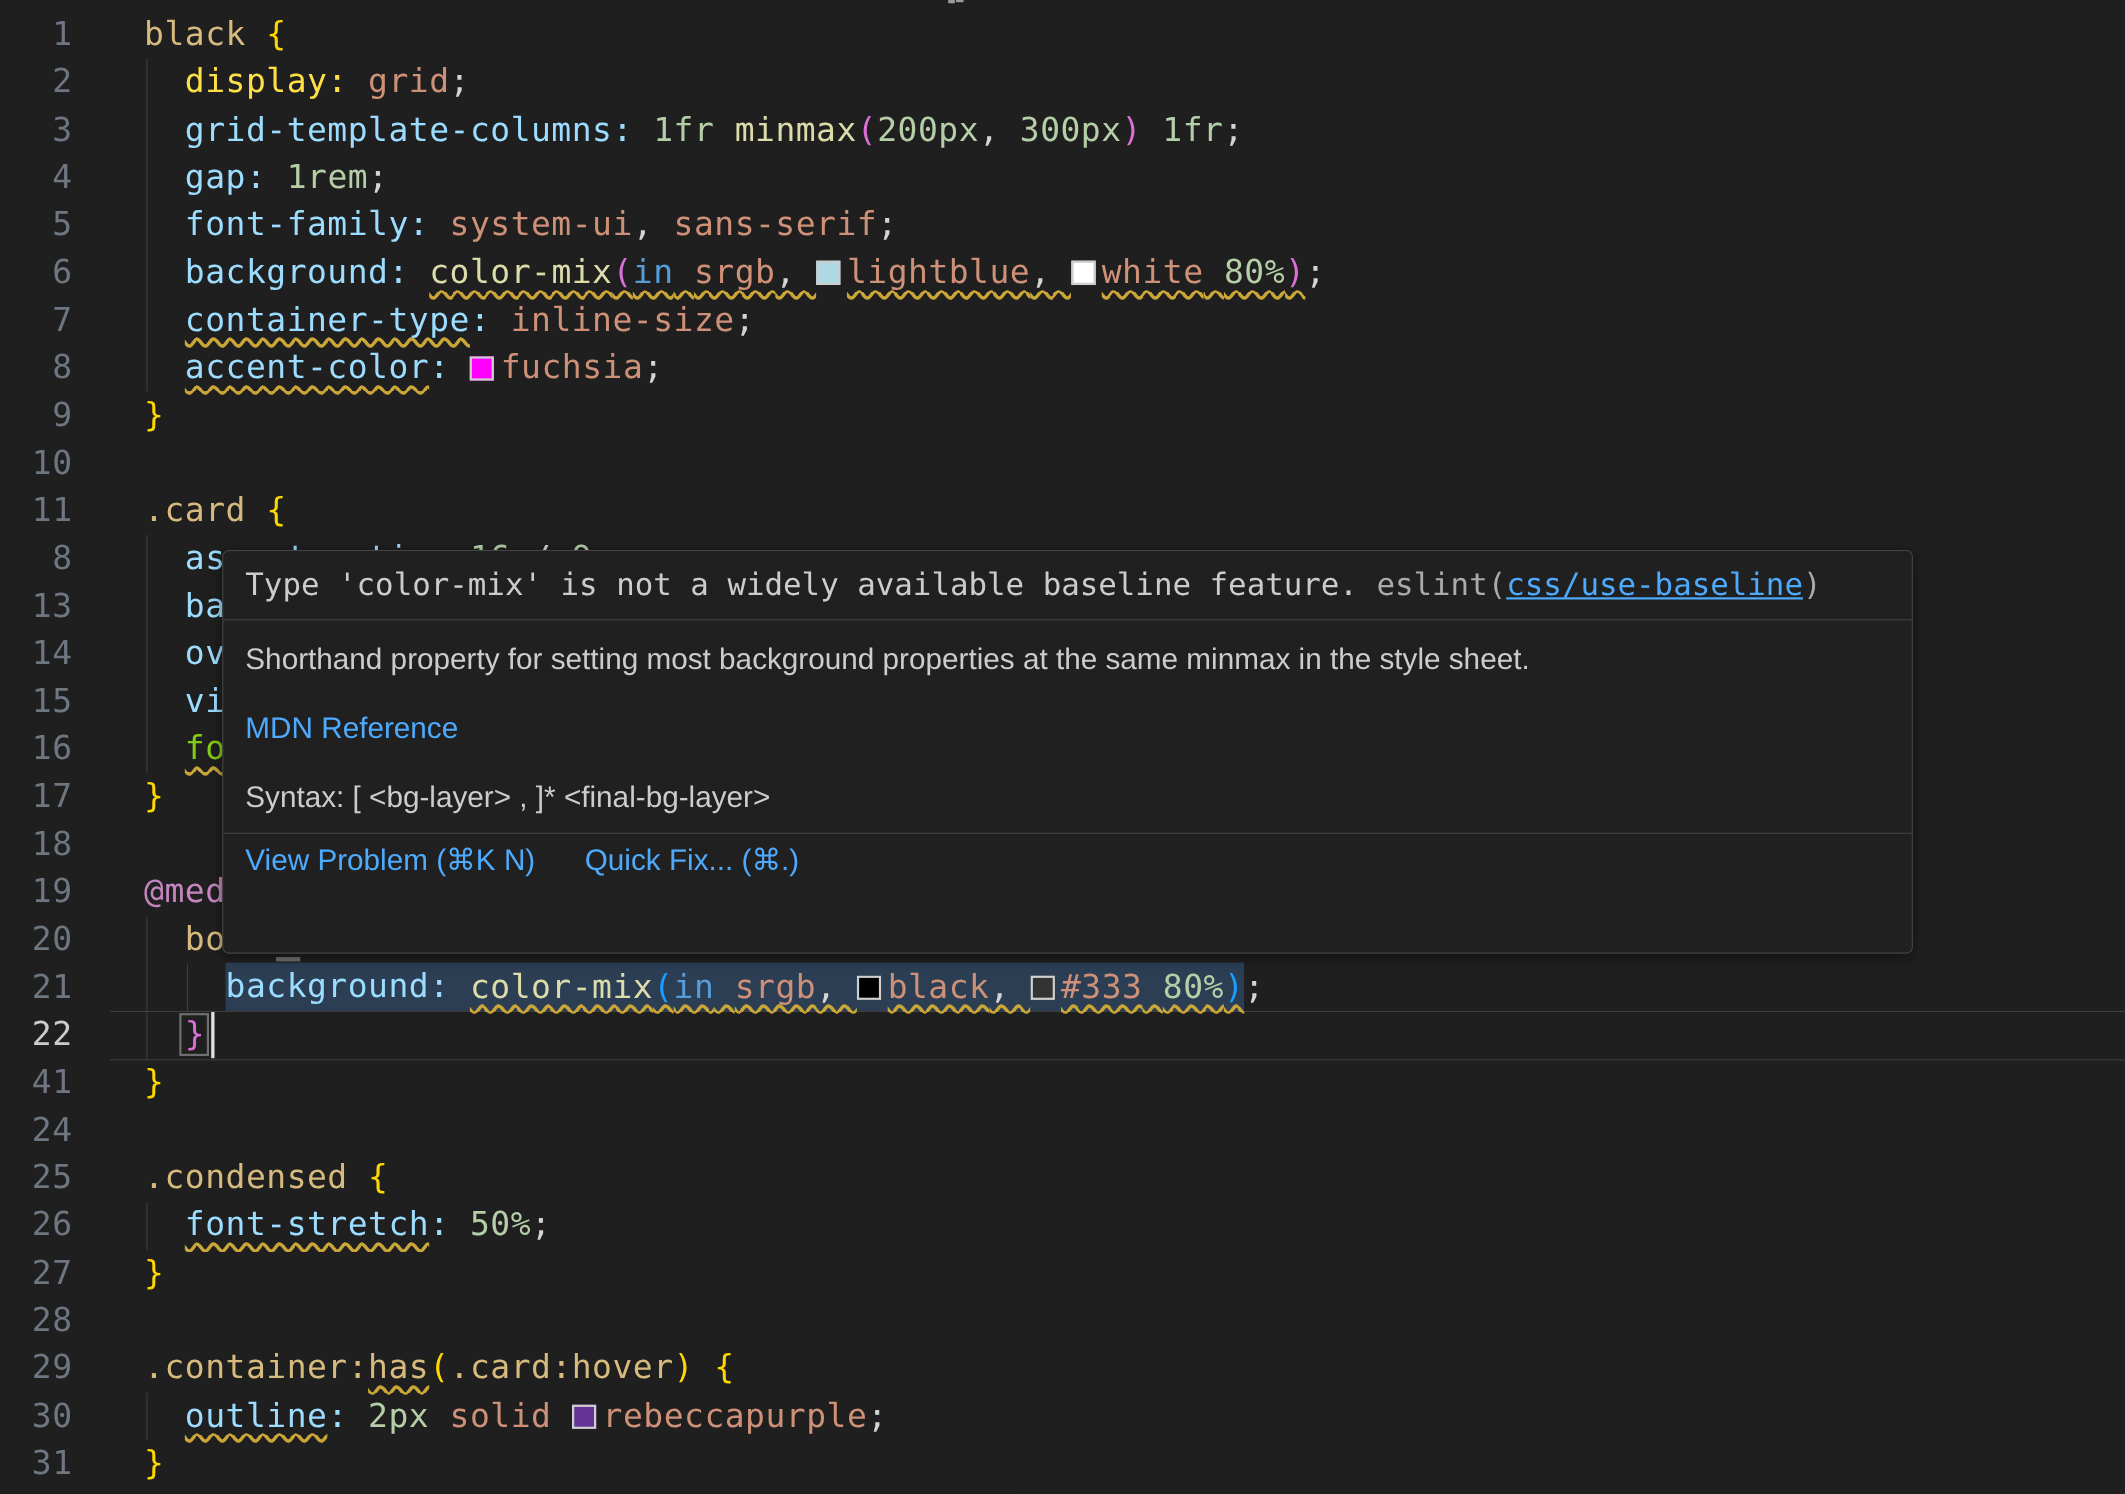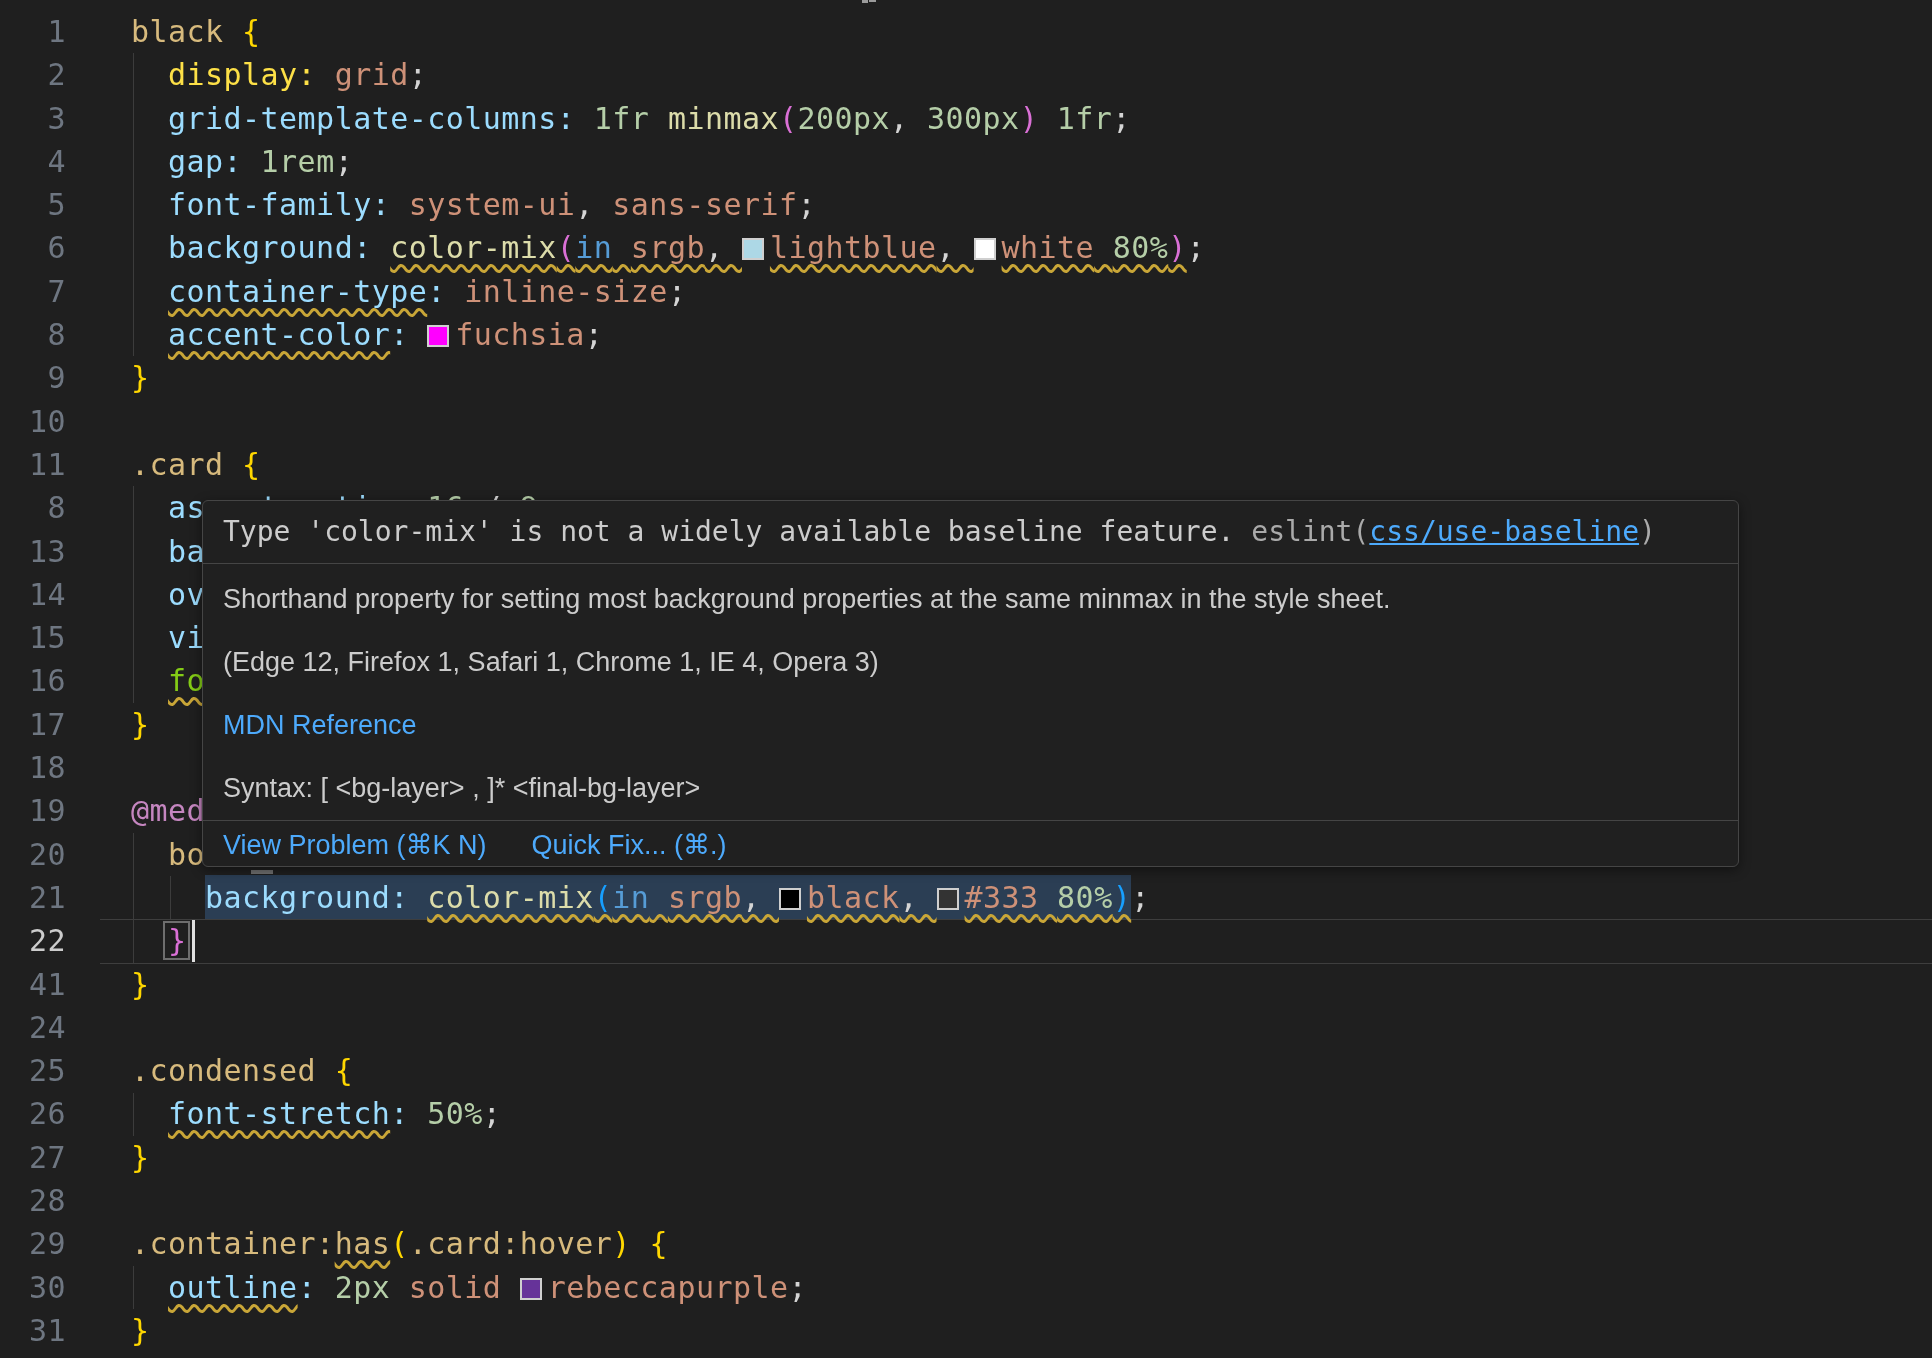--- a/index.html
+++ b/index.html
@@ -180,21 +180,20 @@
   <div id="bracket-box"></div>
   <div id="cursor"></div>
   <div id="match-remnant"></div>
   <div id="tr1" class="top-remnant"></div>
   <div id="tr2" class="top-remnant"></div>
 
   <div id="tooltip">
     <div class="tt-head"><span>Type 'color-mix' is not a widely available baseline feature. </span><span class="dim">eslint(</span><span class="link">css/use-baseline</span><span class="dim">)</span></div>
     <div class="tt-body">
       <div class="tt-row">Shorthand property for setting most background properties at the same minmax in the style sheet.</div>
-      <div class="tt-row">(Edge 12, Firefox 1, Safari 1, Chrome 1, IE 4, Opera 3)</div>
       <div class="tt-row"><span class="link2">MDN Reference</span></div>
       <div class="tt-row">Syntax: [ &lt;bg-layer&gt; , ]* &lt;final-bg-layer&gt;</div>
     </div>
     <div class="tt-actions">
       <a class="link2">View Problem (⌘K N)</a>
       <a class="link2">Quick Fix... (⌘.)</a>
     </div>
   </div>
 
 <div class="guide" style="left: 133px; top: 53.3px; height: 303.1px;"></div>

